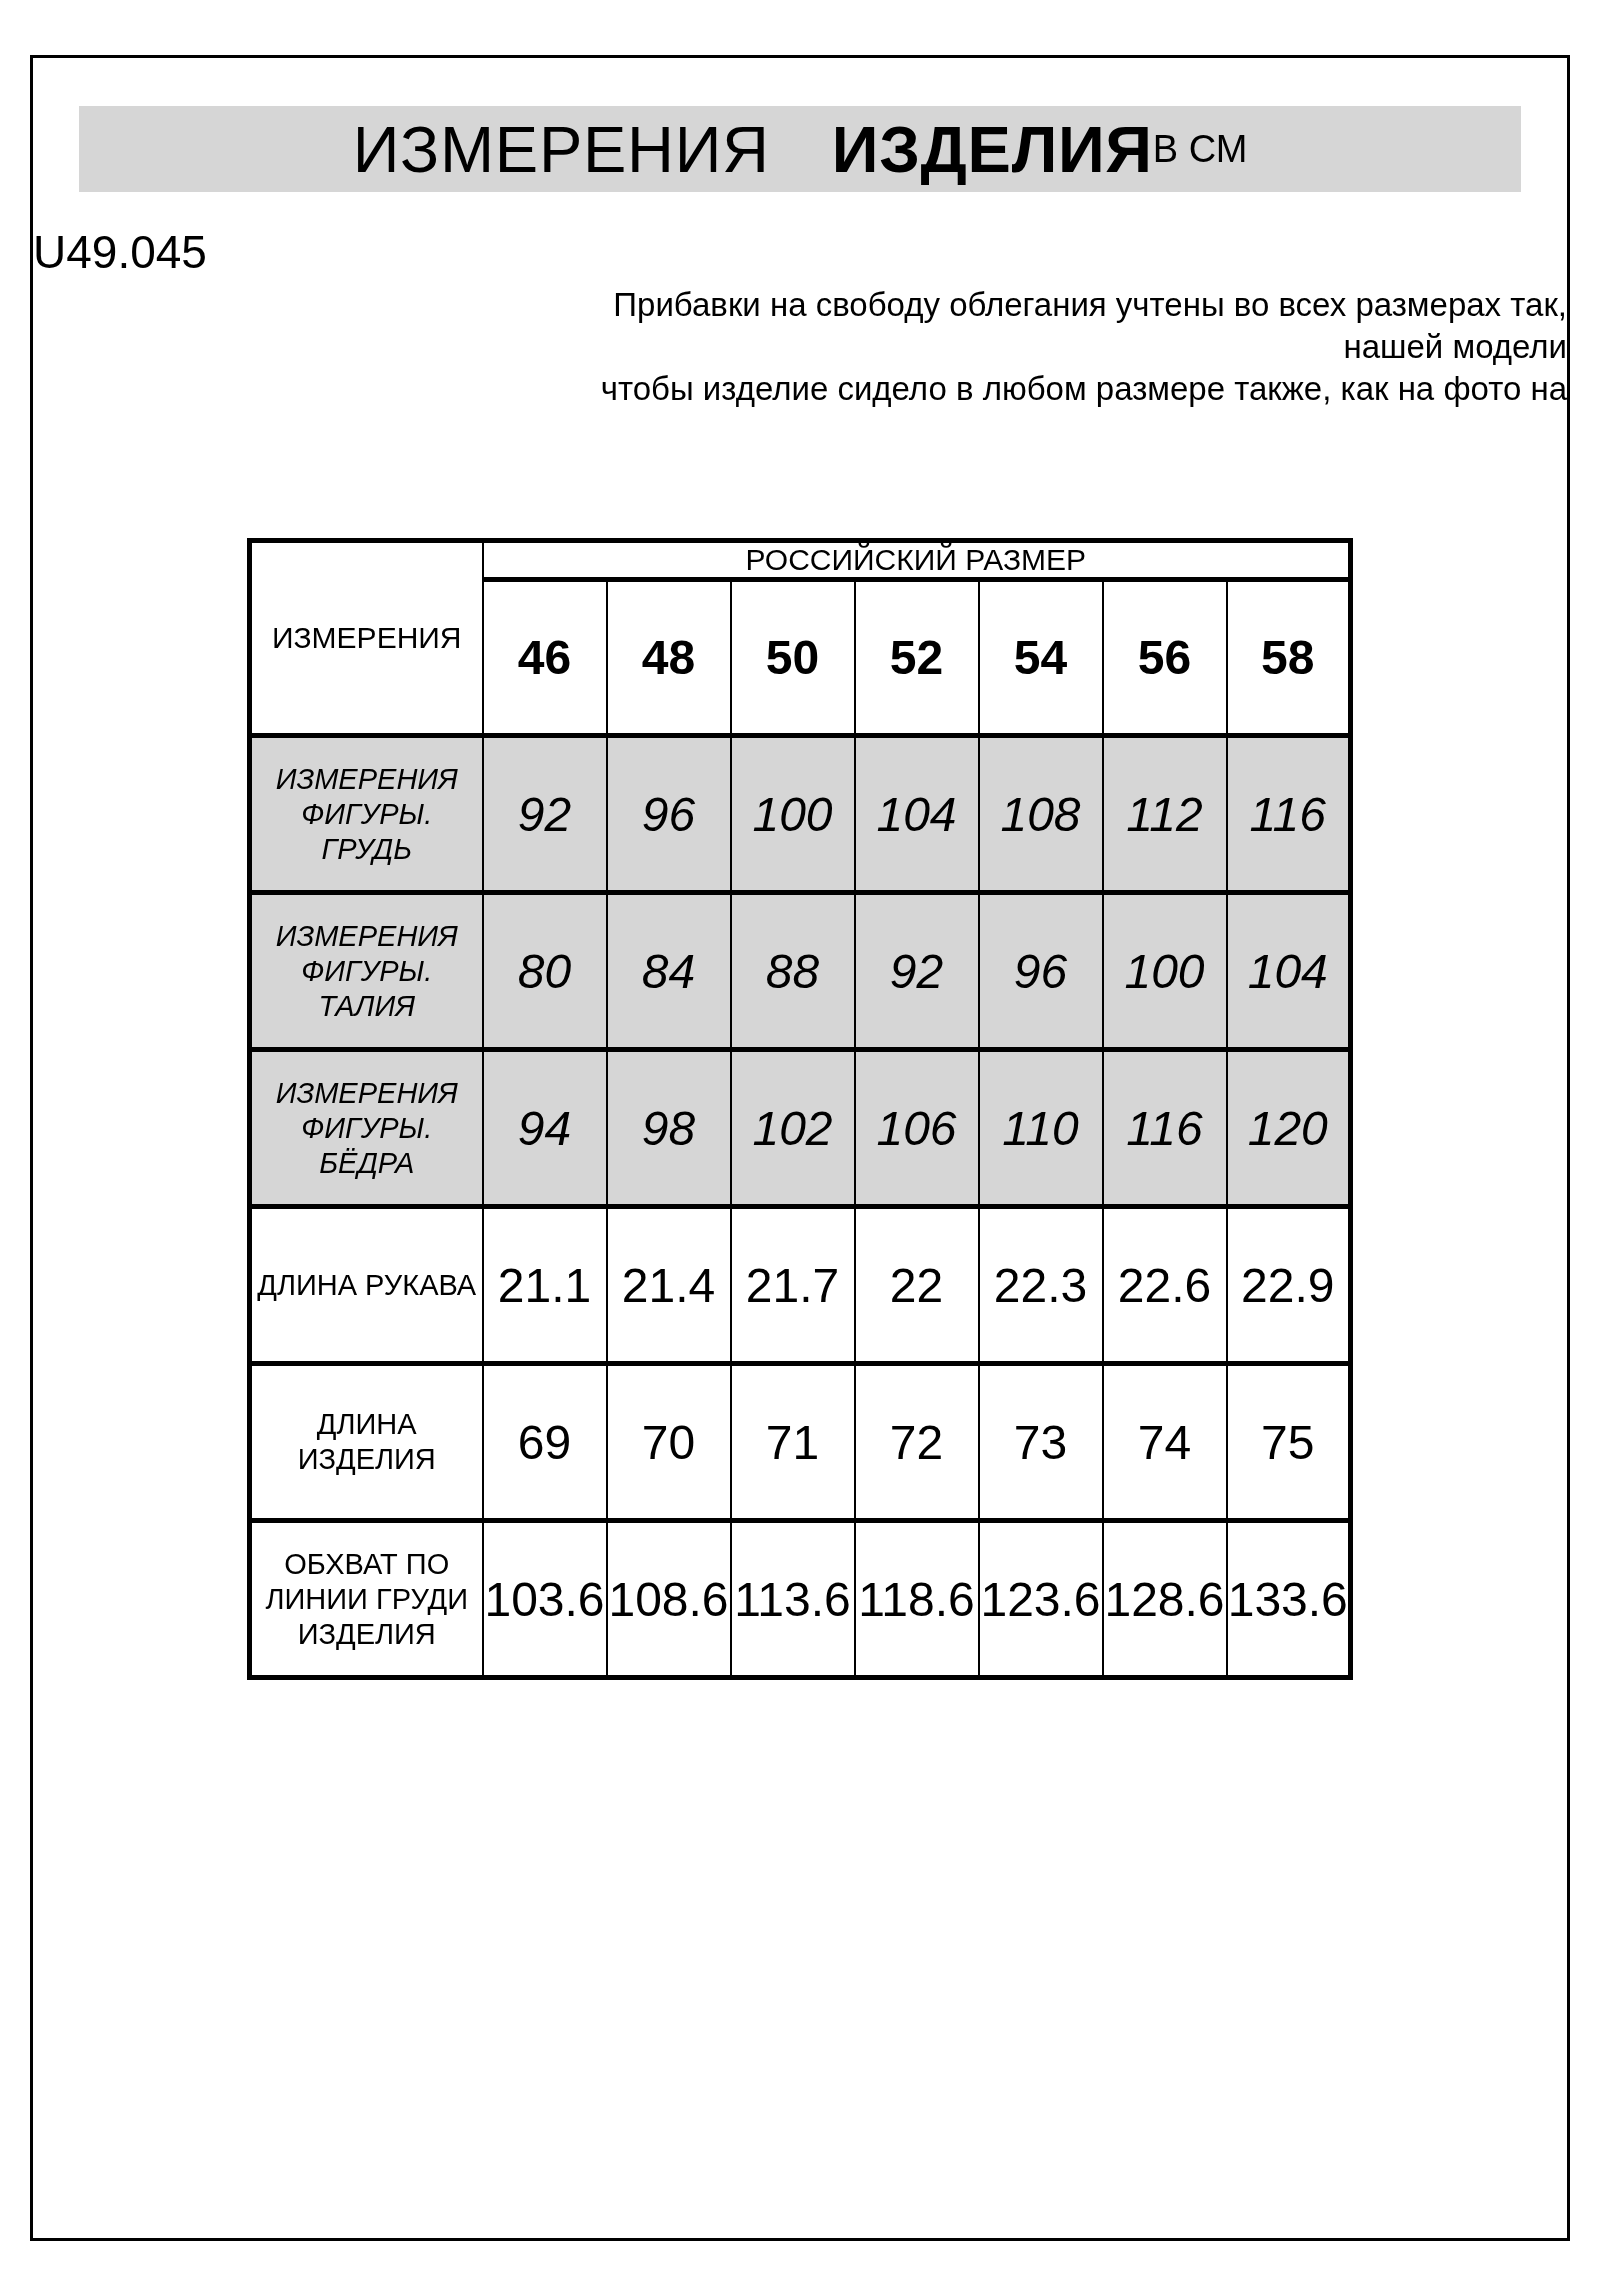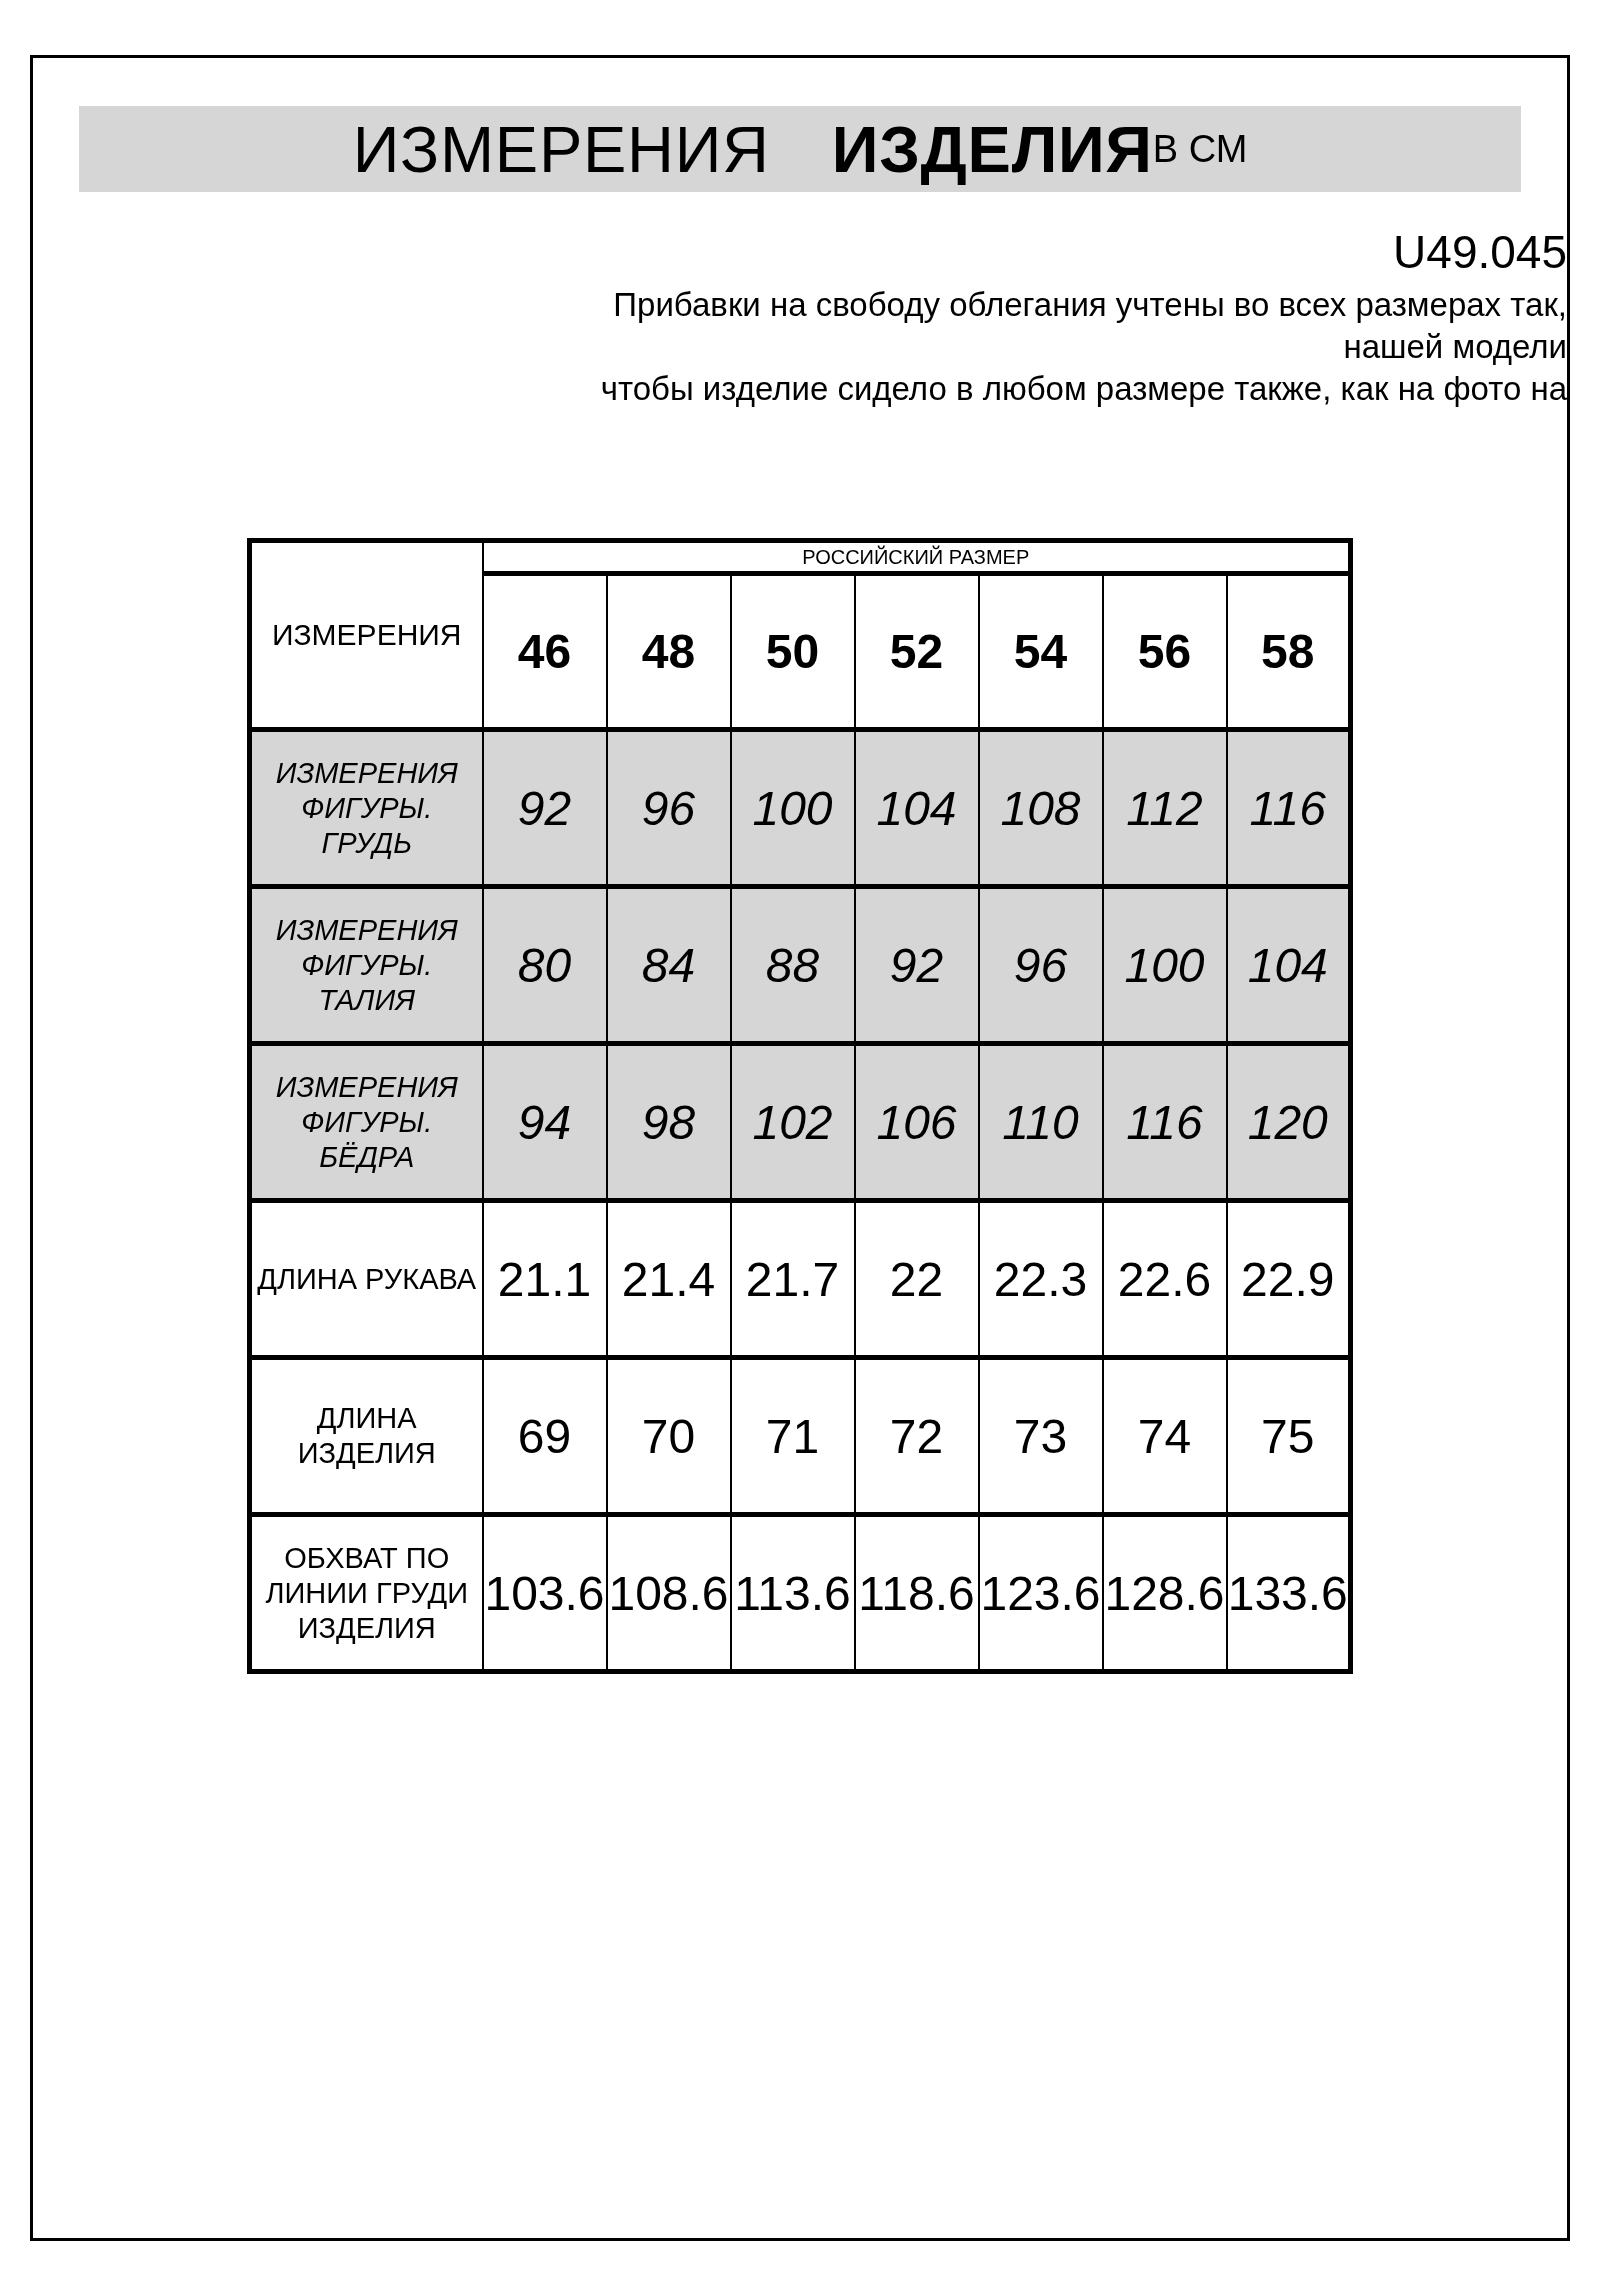--- a/index.html
+++ b/index.html
@@ -30,21 +30,21 @@
     display: flex;
     align-items: center;
     justify-content: center;
     white-space: nowrap;
   }
   .title-main   { font-size: 65px; font-weight: 400; letter-spacing: 0.7px; }
   .title-strong { font-size: 65px; font-weight: 700; margin-left: 62px; letter-spacing: 0.7px; }
   .title-unit   { font-size: 38px;  font-weight: 400; }
   .code {
     margin-top: 33px;
-    text-align: right;
+    text-align: left;
     font-size: 46px;
     font-weight: 400;
   }
   .para {
     margin-top: 5.2px;
     text-align: right;
     font-size: 33px;
     line-height: 42px;
   }
   .size-table {
@@ -57,21 +57,21 @@
     box-sizing: border-box;
     border: 2.6px solid #000000;
     border-top-width: 5.2px;
     border-bottom-width: 5.2px;
     text-align: center;
     vertical-align: middle;
     padding: 0;
     overflow: hidden;
   }
   td.corner { font-size: 30px; }
-  td.group  { font-size: 20px; height: 33px; }
+  td.group  { font-size: 30px; height: 33px; }
   td.size   { font-size: 48px; font-weight: 700; height: 156px; }
   tr.data td { height: 157px; }
   td.rlabel { font-size: 29px; line-height: 1.2; white-space: pre-line; }
   td.val    { font-size: 48px; }
   tr.r-gray td { background: #d6d6d6; font-style: italic; }
   .note {
     margin-top: 39px;
     text-align: center;
     font-size: 34px;
     font-weight: 700;

